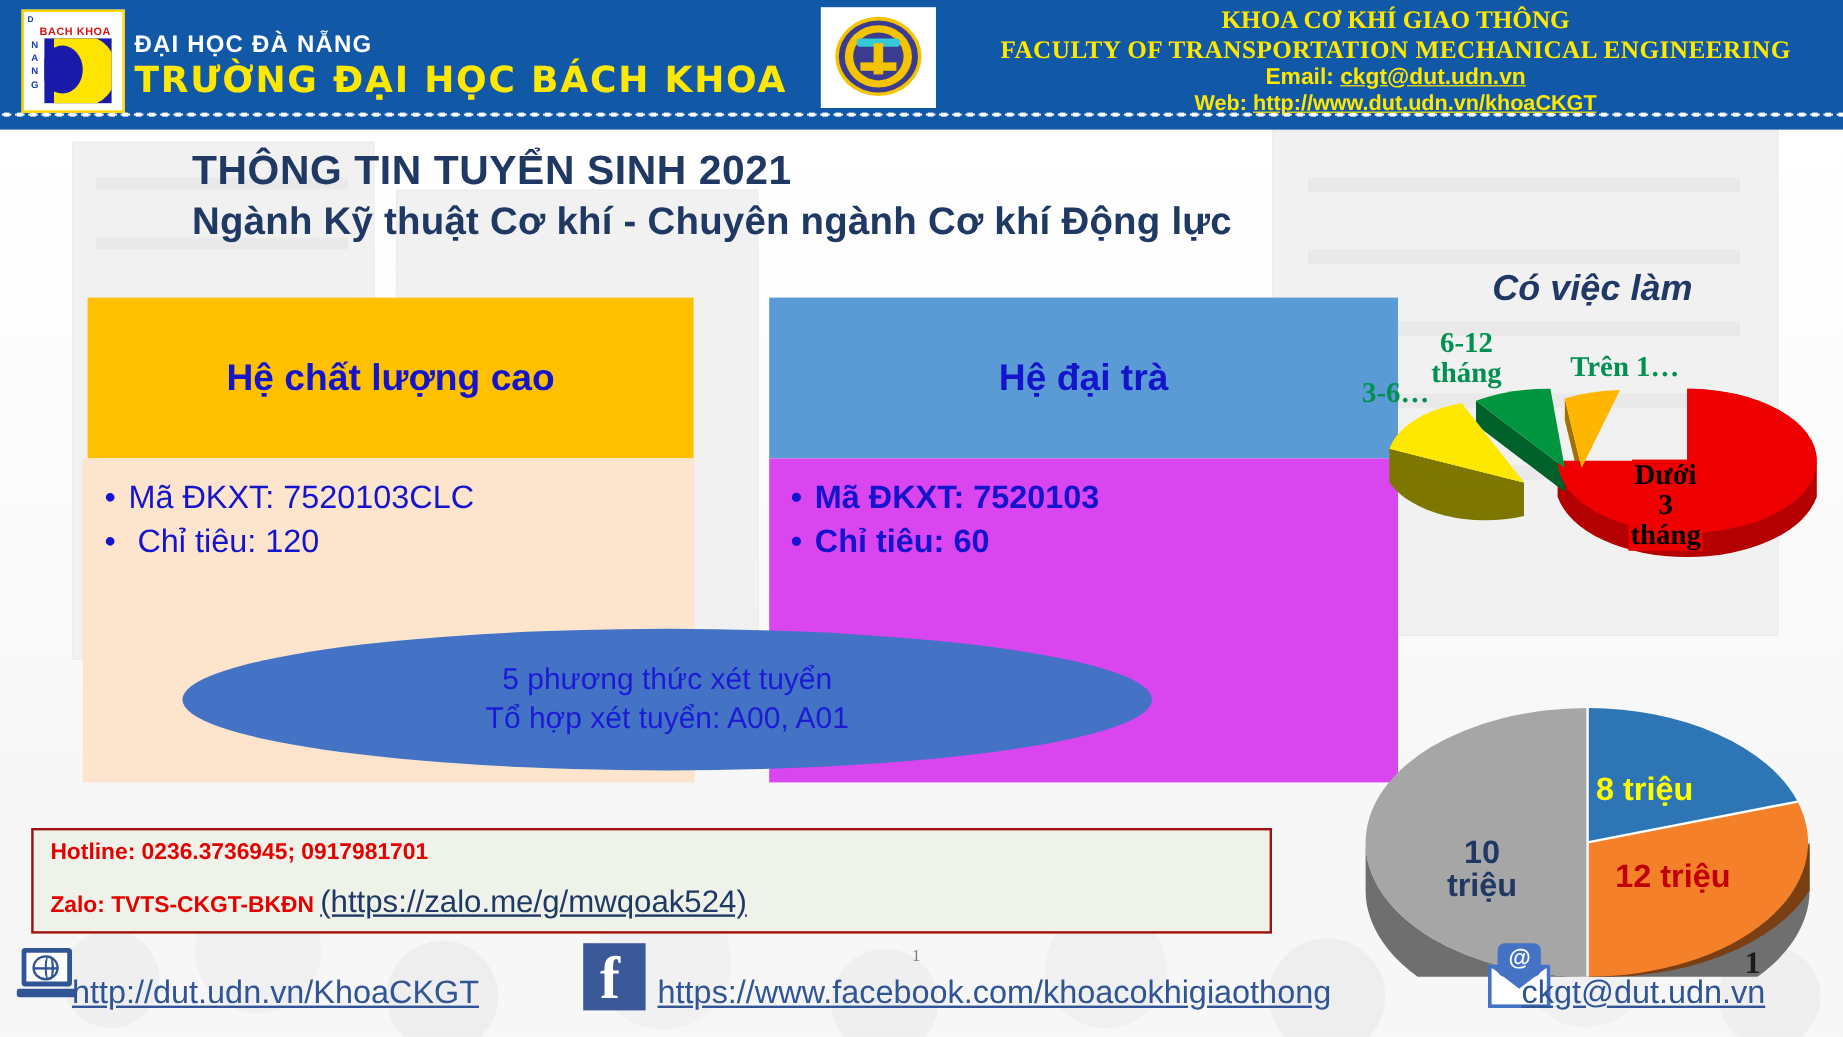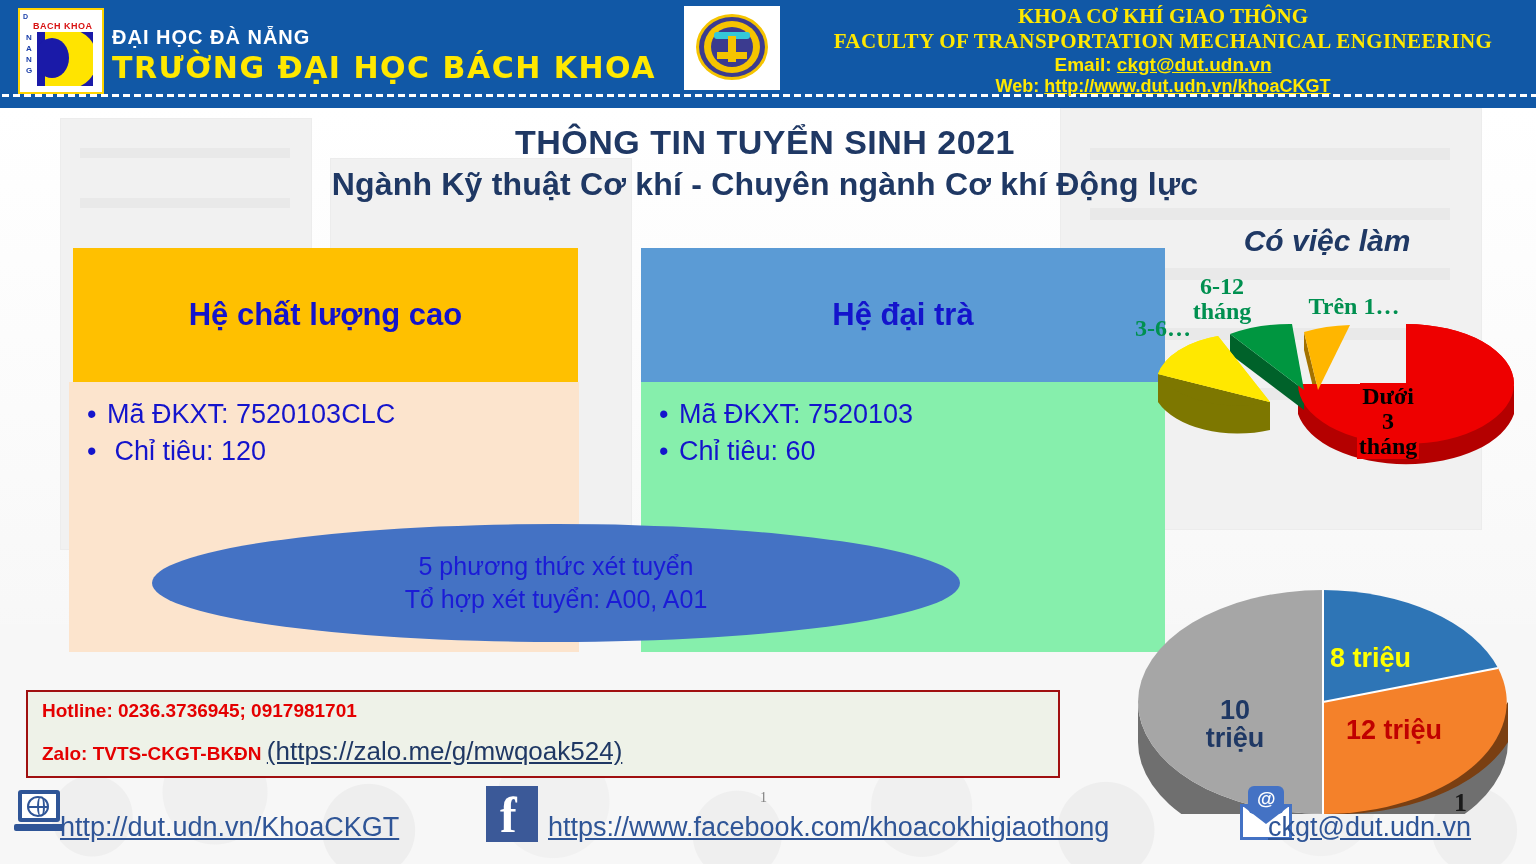--- a/index.html
+++ b/index.html
@@ -124,22 +124,22 @@
     font-family:"Liberation Serif", serif;font-weight:bold;
   }
   #fac-text .l1{font-size:21px;}
   #fac-text .l2{font-size:21px;letter-spacing:0.4px;}
   #fac-text .l3{font-size:19px;font-family:"Liberation Sans", sans-serif;}
   #fac-text .l4{font-size:18px;font-family:"Liberation Sans", sans-serif;}
   #fac-text u{text-decoration:underline;}
 
   
   #title-block{
-    position:absolute;left:145px;top:122px;width:1240px;z-index:4;
-    text-align:center;color:#1f3864;font-weight:bold;line-height:1.18;
+    position:absolute;left:160px;top:122px;width:1240px;z-index:4;
+    color:#1f3864;font-weight:bold;line-height:1.18;
   }
   #title-line1{font-size:34px;letter-spacing:0.5px;}
   #title-line2{font-size:32px;letter-spacing:0.2px;margin-top:4px;}
 
   
   .card{position:absolute;z-index:4;padding-left:48px;}
   .card-head{
     display:flex;align-items:center;justify-content:center;
     color:#1414cc;font-weight:bold;font-size:31px;
   }
@@ -149,21 +149,21 @@
     color:#1414cc;font-size:27px;line-height:1.38;white-space:nowrap;
   }
   .card-body li .bl{display:inline-block;width:20px;}
 
   #card-clc{left:21px;top:248px;width:510px;}
   #card-clc .card-head{background:#ffc000;height:134px;width:505px;margin-left:4px;}
   #card-clc .card-body{background:#fce4cd;height:270px;box-sizing:border-box;}
 
   #card-dt{left:593px;top:248px;width:524px;}
   #card-dt .card-head{background:#5b9bd5;height:134px;}
-  #card-dt .card-body{background:#86efac;height:270px;box-sizing:border-box;}
+  #card-dt .card-body{background:#d946ef;height:270px;box-sizing:border-box;font-weight:bold;}
 
   
   #method-ellipse{
     position:absolute;left:152px;top:524px;width:808px;height:118px;
     border-radius:50%;background:#4472c4;z-index:6;
     display:flex;flex-direction:column;align-items:center;
     justify-content:center;
   }
   #method-ellipse div{
     color:#1b1bd6;font-size:25px;line-height:1.32;white-space:nowrap;

